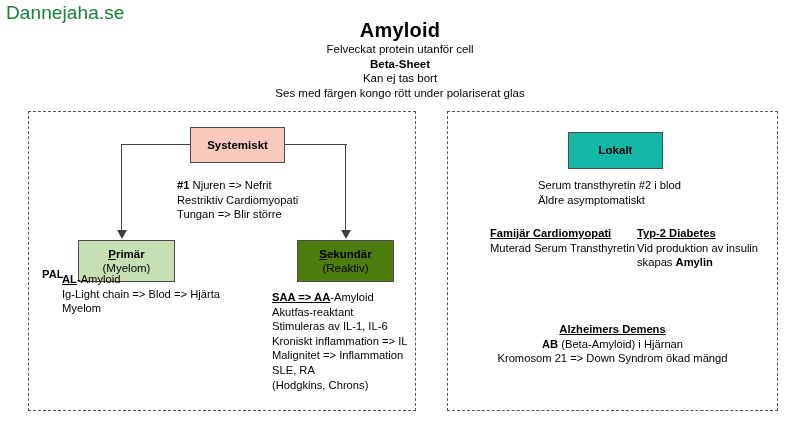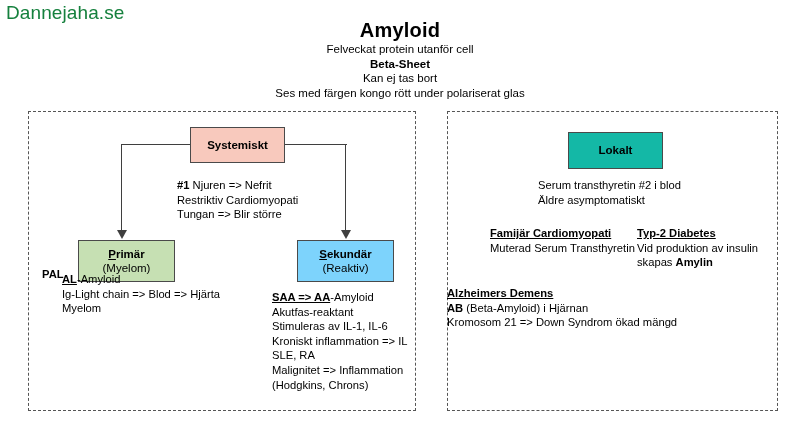--- a/index.html
+++ b/index.html
@@ -78,21 +78,21 @@
   #node-systemiskt {
     left: 190px; top: 127px; width: 95px; height: 36px;
     background: #f8c9bd;
   }
   #node-primar {
     left: 78px; top: 240px; width: 97px; height: 42px;
     background: #c6e0b3;
   }
   #node-sekundar {
     left: 297px; top: 240px; width: 97px; height: 42px;
-    background: #7dd3fc;
+    background: #4d7c0f;
   }
   #node-lokalt {
     left: 568px; top: 132px; width: 95px; height: 37px;
     background: #14b8a6;
   }
 
   
   .conn { background: #3f3f3f; }
   .conn-h { height: 1.4px; }
   .conn-v { width: 1.4px; }
@@ -104,21 +104,21 @@
   }
 
   
   .textblock {
     font-size: 11.2px;
     line-height: 14.6px;
     white-space: nowrap;
   }
   .textblock .hdr { font-weight: bold; text-decoration: underline; }
   .textblock b { font-weight: bold; }
-  .center { text-align: left; }
+  .center { text-align: center; margin-top: 36px; }
 
   #txt-systemiskt { left: 177px; top: 178px; }
   #txt-pal        { left: 42px;  top: 268px; font-weight: bold; font-size: 11.2px; }
   #txt-primar     { left: 42px;  top: 272px; margin-left: 20px; }
   #txt-sekundar   { left: 272px; top: 290px; }
   #txt-lokalt     { left: 538px; top: 178px; }
   #txt-familjar   { left: 464px; top: 226px; margin-left: 26px; }
   #txt-typ2       { left: 637px; top: 226px; }
   #txt-alzheimer  { left: 447px; top: 286px; width: 331px; }
 </style>
@@ -173,22 +173,22 @@
   <div class="abs node" id="node-sekundar">
     <span class="l1"><span class="uline">S</span><span>ekundär</span></span>
     <span class="l2">(Reaktiv)</span>
   </div>
 
   <div class="abs textblock" id="txt-sekundar">
     <div><span class="hdr">SAA =&gt; AA</span><span>-Amyloid</span></div>
     <div>Akutfas-reaktant</div>
     <div>Stimuleras av IL-1, IL-6</div>
     <div>Kroniskt inflammation =&gt; IL</div>
+    <div>Malignitet =&gt; Inflammation</div>
     <div>SLE, RA</div>
-    <div>Malignitet =&gt; Inflammation</div>
     <div>(Hodgkins, Chrons)</div>
   </div>
 
   <div class="abs panel" id="panel-local"></div>
 
   <div class="abs node" id="node-lokalt">
     <span class="l1">Lokalt</span>
   </div>
 
   <div class="abs textblock" id="txt-lokalt">

